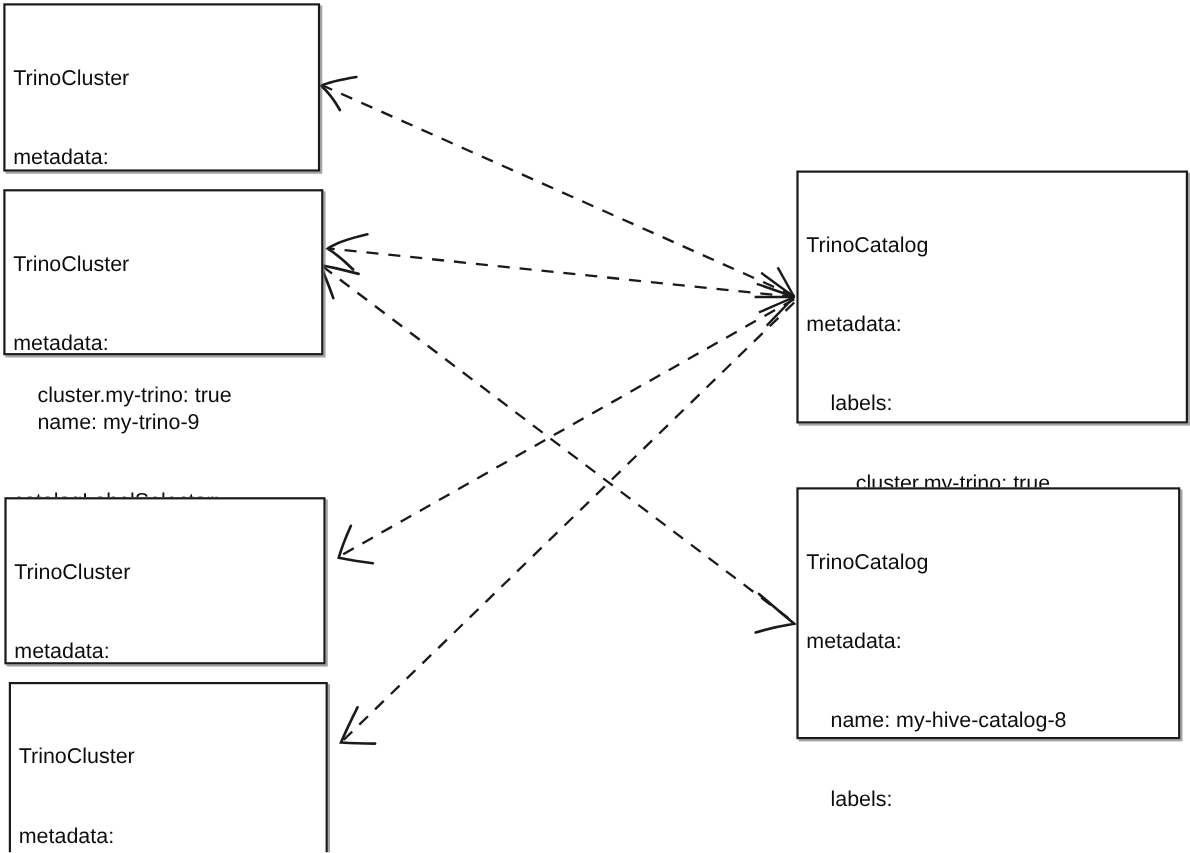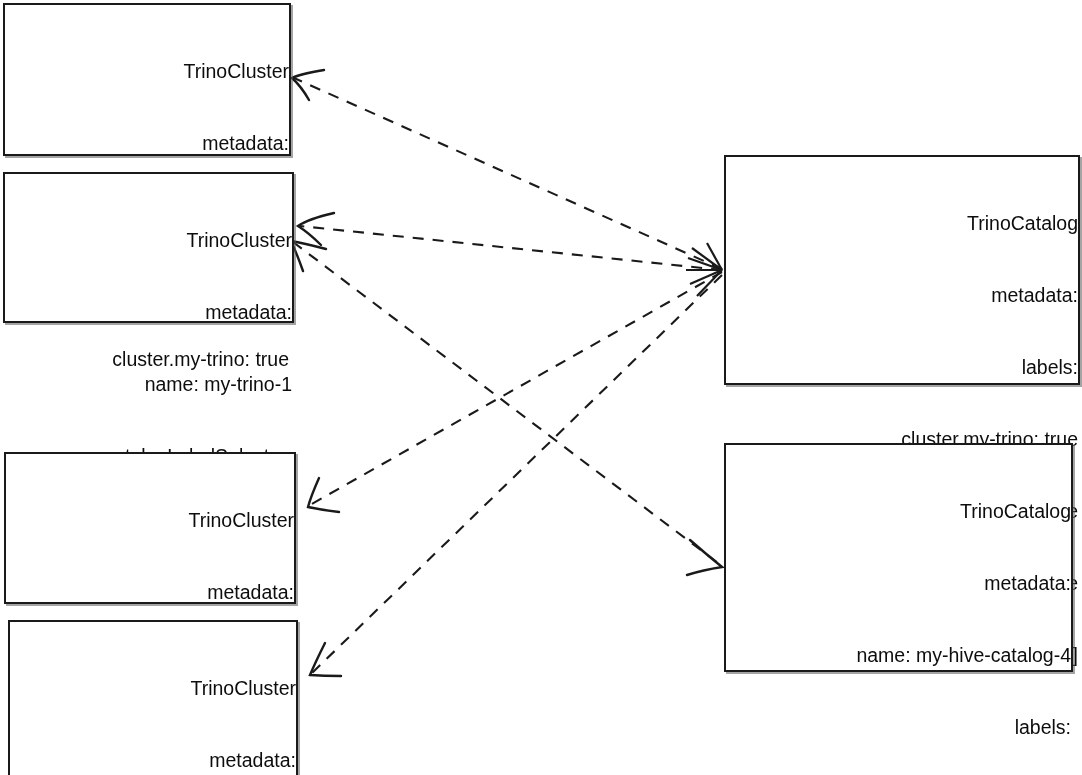--- a/index.html
+++ b/index.html
@@ -10,21 +10,20 @@
   }
   body {
     font-family: "Liberation Sans", sans-serif;
   }
   #canvas {
     position: relative;
     width: 1082px;
     height: 775px;
     overflow: hidden;
     background: #ffffff;
-    text-align: right;
   }
   #edges {
     position: absolute;
     left: 0;
     top: 0;
     width: 1082px;
     height: 775px;
     pointer-events: none;
   }
   .node {
@@ -98,21 +97,21 @@
       <span class="line ind1">name: my-trino</span>
       <span class="line">catalogLabelSelector:</span>
       <span class="line ind1">cluster.my-trino: true</span>
     </div>
   </div>
 
   <div class="node" style="left:3px; top:172px; width:291px; height:151px;">
     <div class="code">
       <span class="line">TrinoCluster</span>
       <span class="line">metadata:</span>
-      <span class="line ind1">name: my-trino-1</span>
+      <span class="line ind1">name: my-trino-9</span>
       <span class="line">catalogLabelSelector:</span>
       <span class="line ind1">cluster.my-trino-2: true</span>
     </div>
   </div>
 
   <div class="node" style="left:4px; top:452px; width:292px; height:152px;">
     <div class="code">
       <span class="line">TrinoCluster</span>
       <span class="line">metadata:</span>
       <span class="line ind1">name: my-trino-blue</span>
@@ -140,20 +139,20 @@
       <span class="line ind2">cluster.my-trino-2: true</span>
       <span class="line ind2">env.dev: true</span>
       <span class="line">true: [...]</span>
     </div>
   </div>
 
   <div class="node" style="left:724px; top:443px; width:349px; height:229px;">
     <div class="code">
       <span class="line">TrinoCatalog</span>
       <span class="line">metadata:</span>
-      <span class="line ind1">name: my-hive-catalog-4</span>
+      <span class="line ind1">name: my-hive-catalog-8</span>
       <span class="line ind1">labels:</span>
       
       
     </div>
   </div>
 
 </div>
 
 </body></html>

